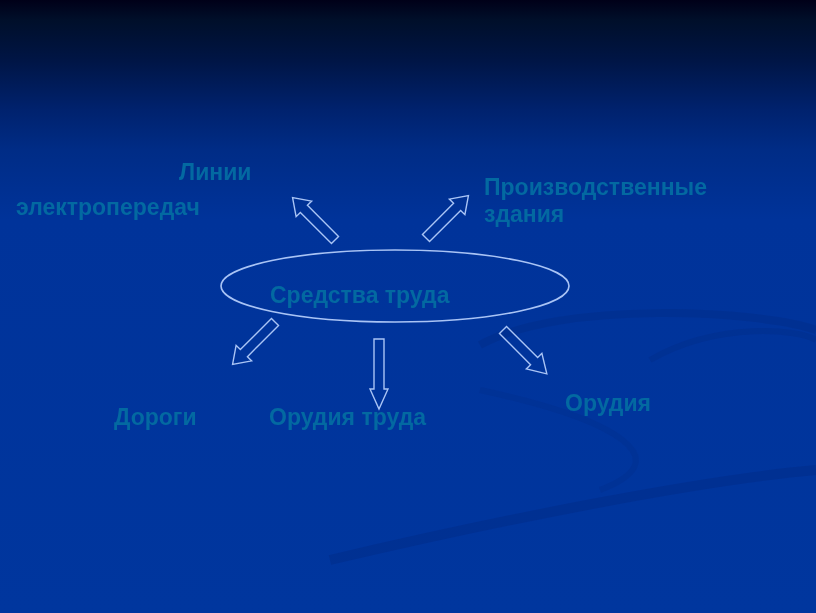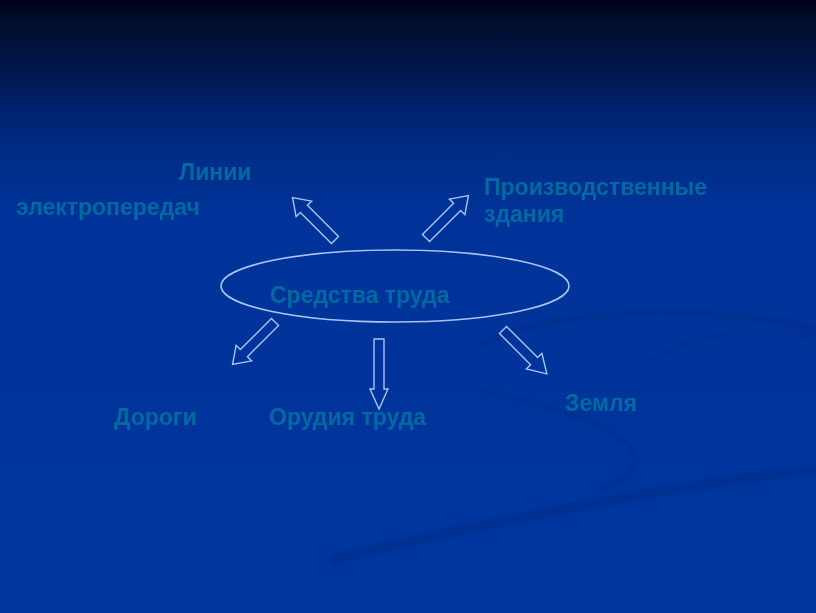--- a/index.html
+++ b/index.html
@@ -56,13 +56,13 @@
 <div class="label" style="left:179px; top:157px;">Линии</div>
 <div class="label" style="left:16px; top:192px;">электропередач</div>
 
 <div class="label" style="left:484px; top:172px;text-align:right;">Производственные</div>
 <div class="label" style="left:484px; top:199px;text-align:right;">здания</div>
 
 <div class="label" style="left:114px; top:402px;">Дороги</div>
 
 <div class="label" style="left:269px; top:402px;">Орудия труда</div>
 
-<div class="label" style="left:565px; top:388px;">Земля</div>
+<div class="label" style="left:565px; top:388px;">Орудия</div>
 
 </body></html>

